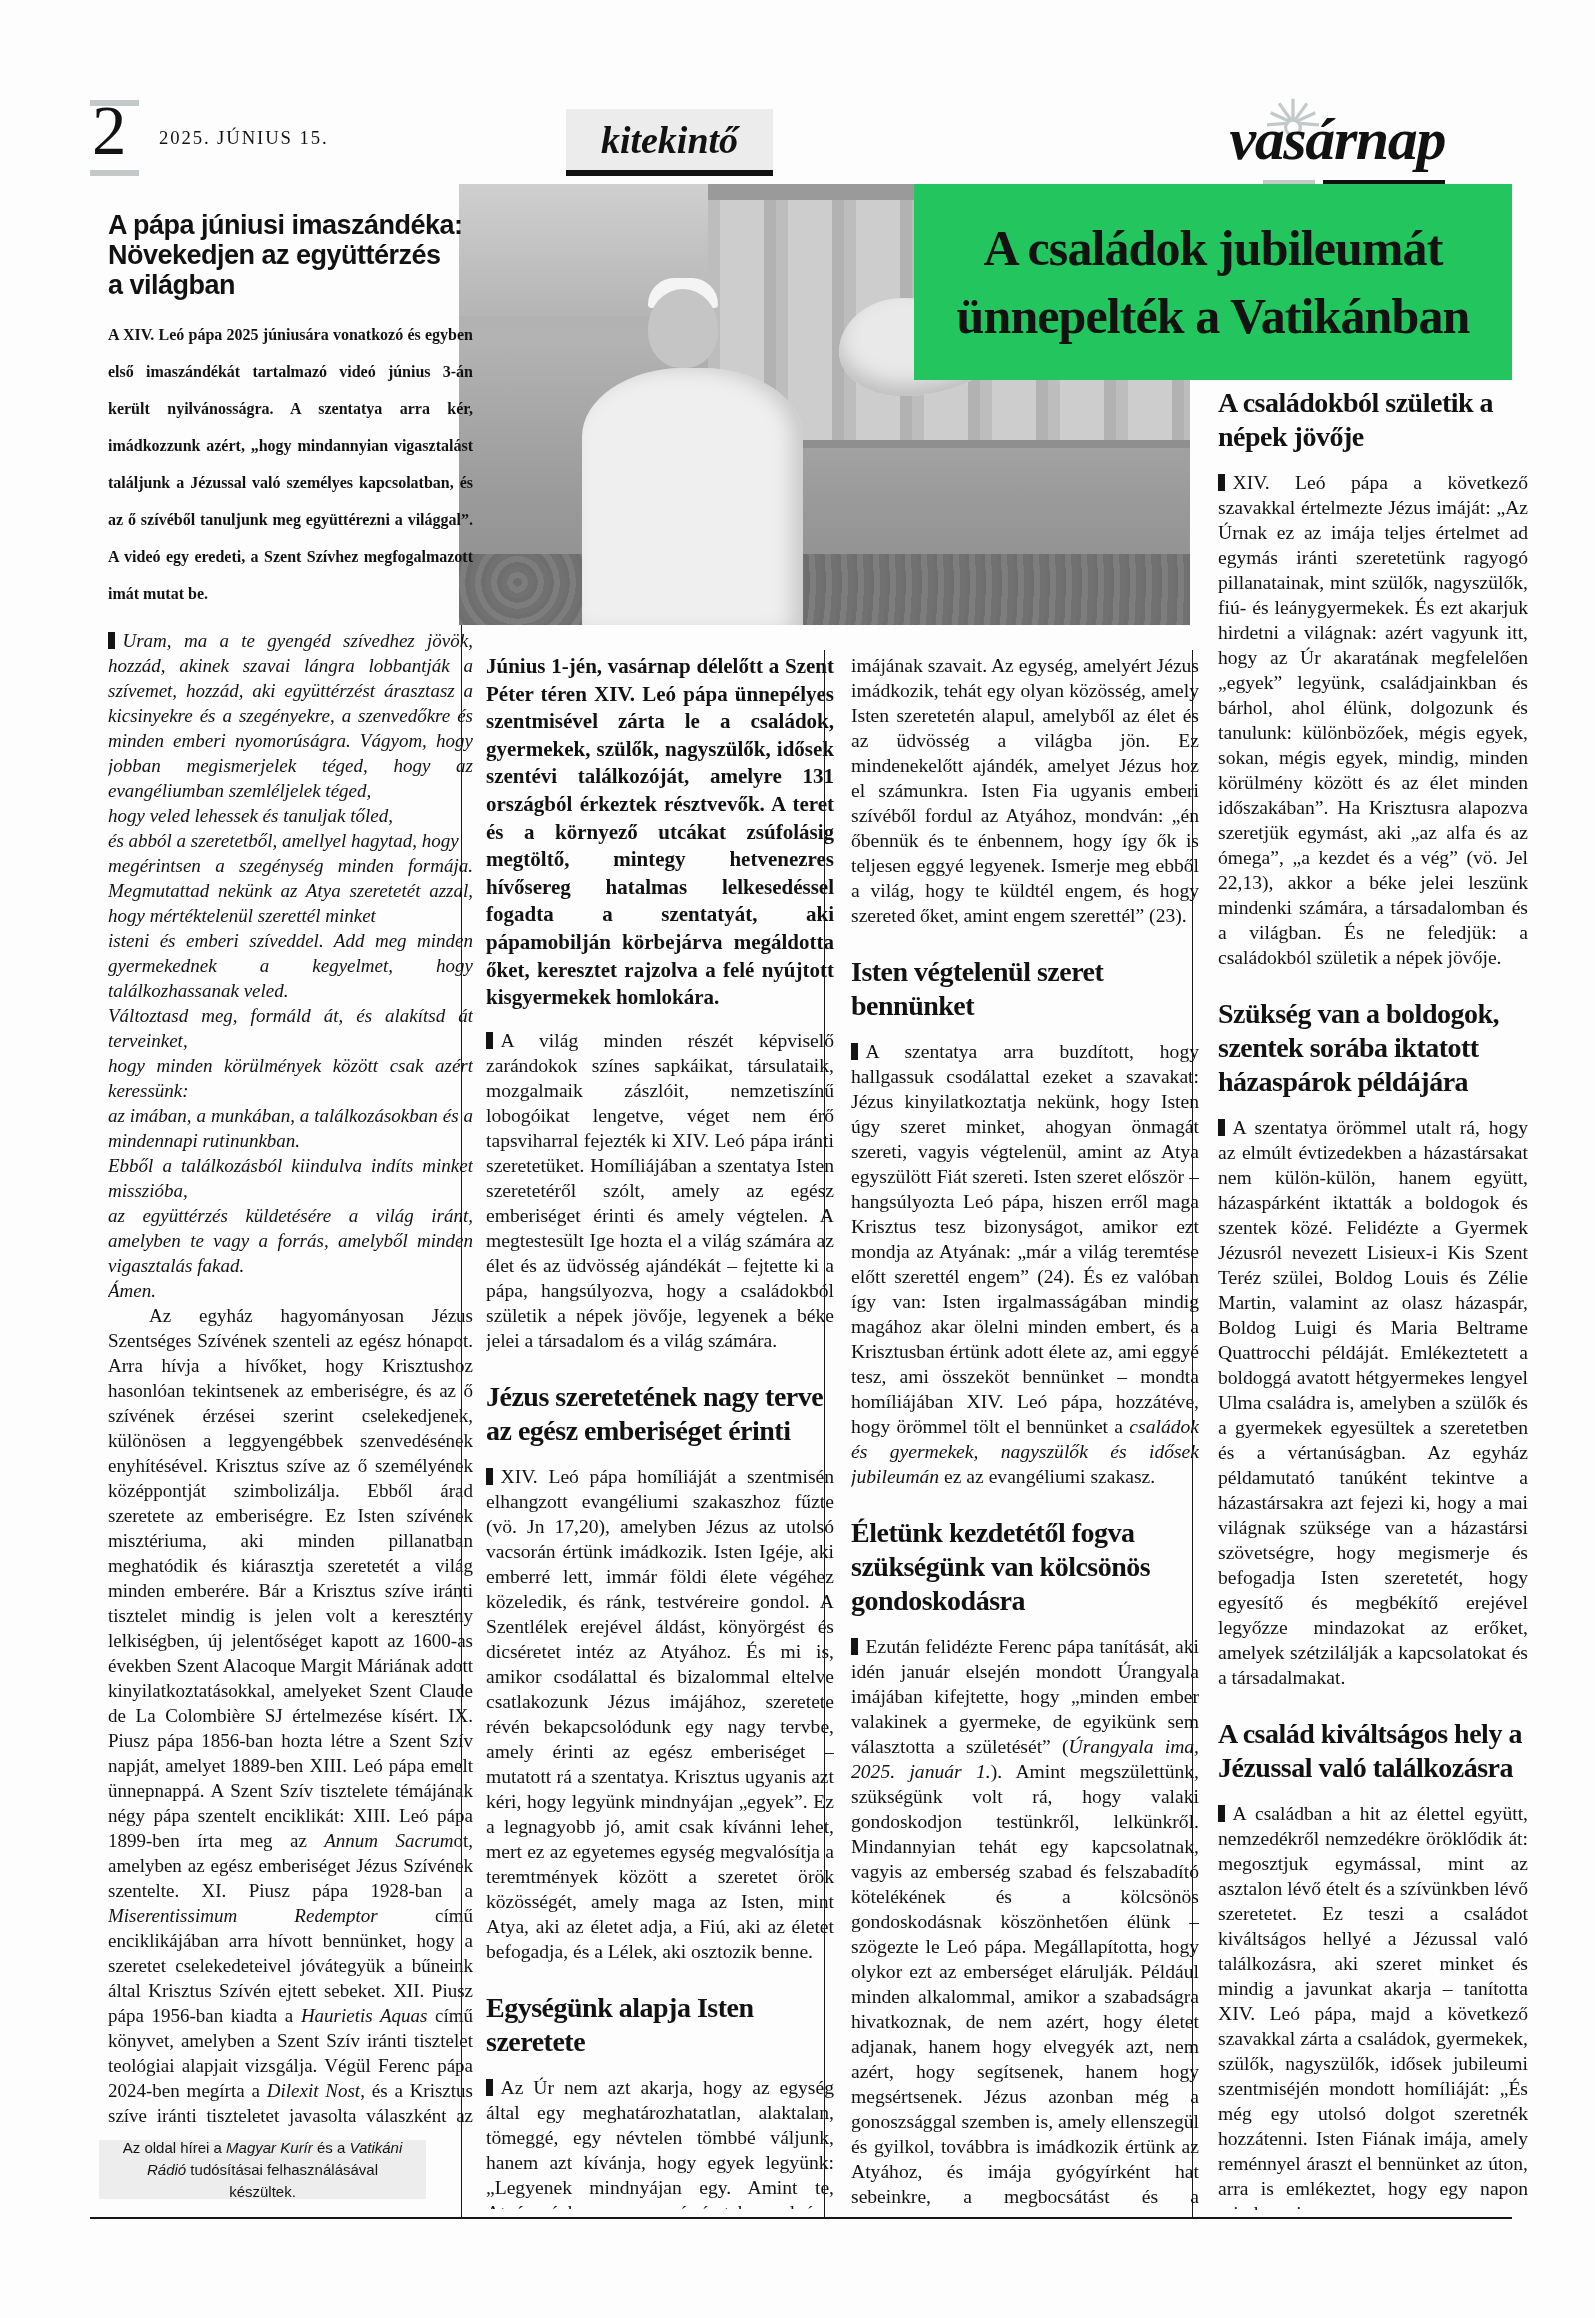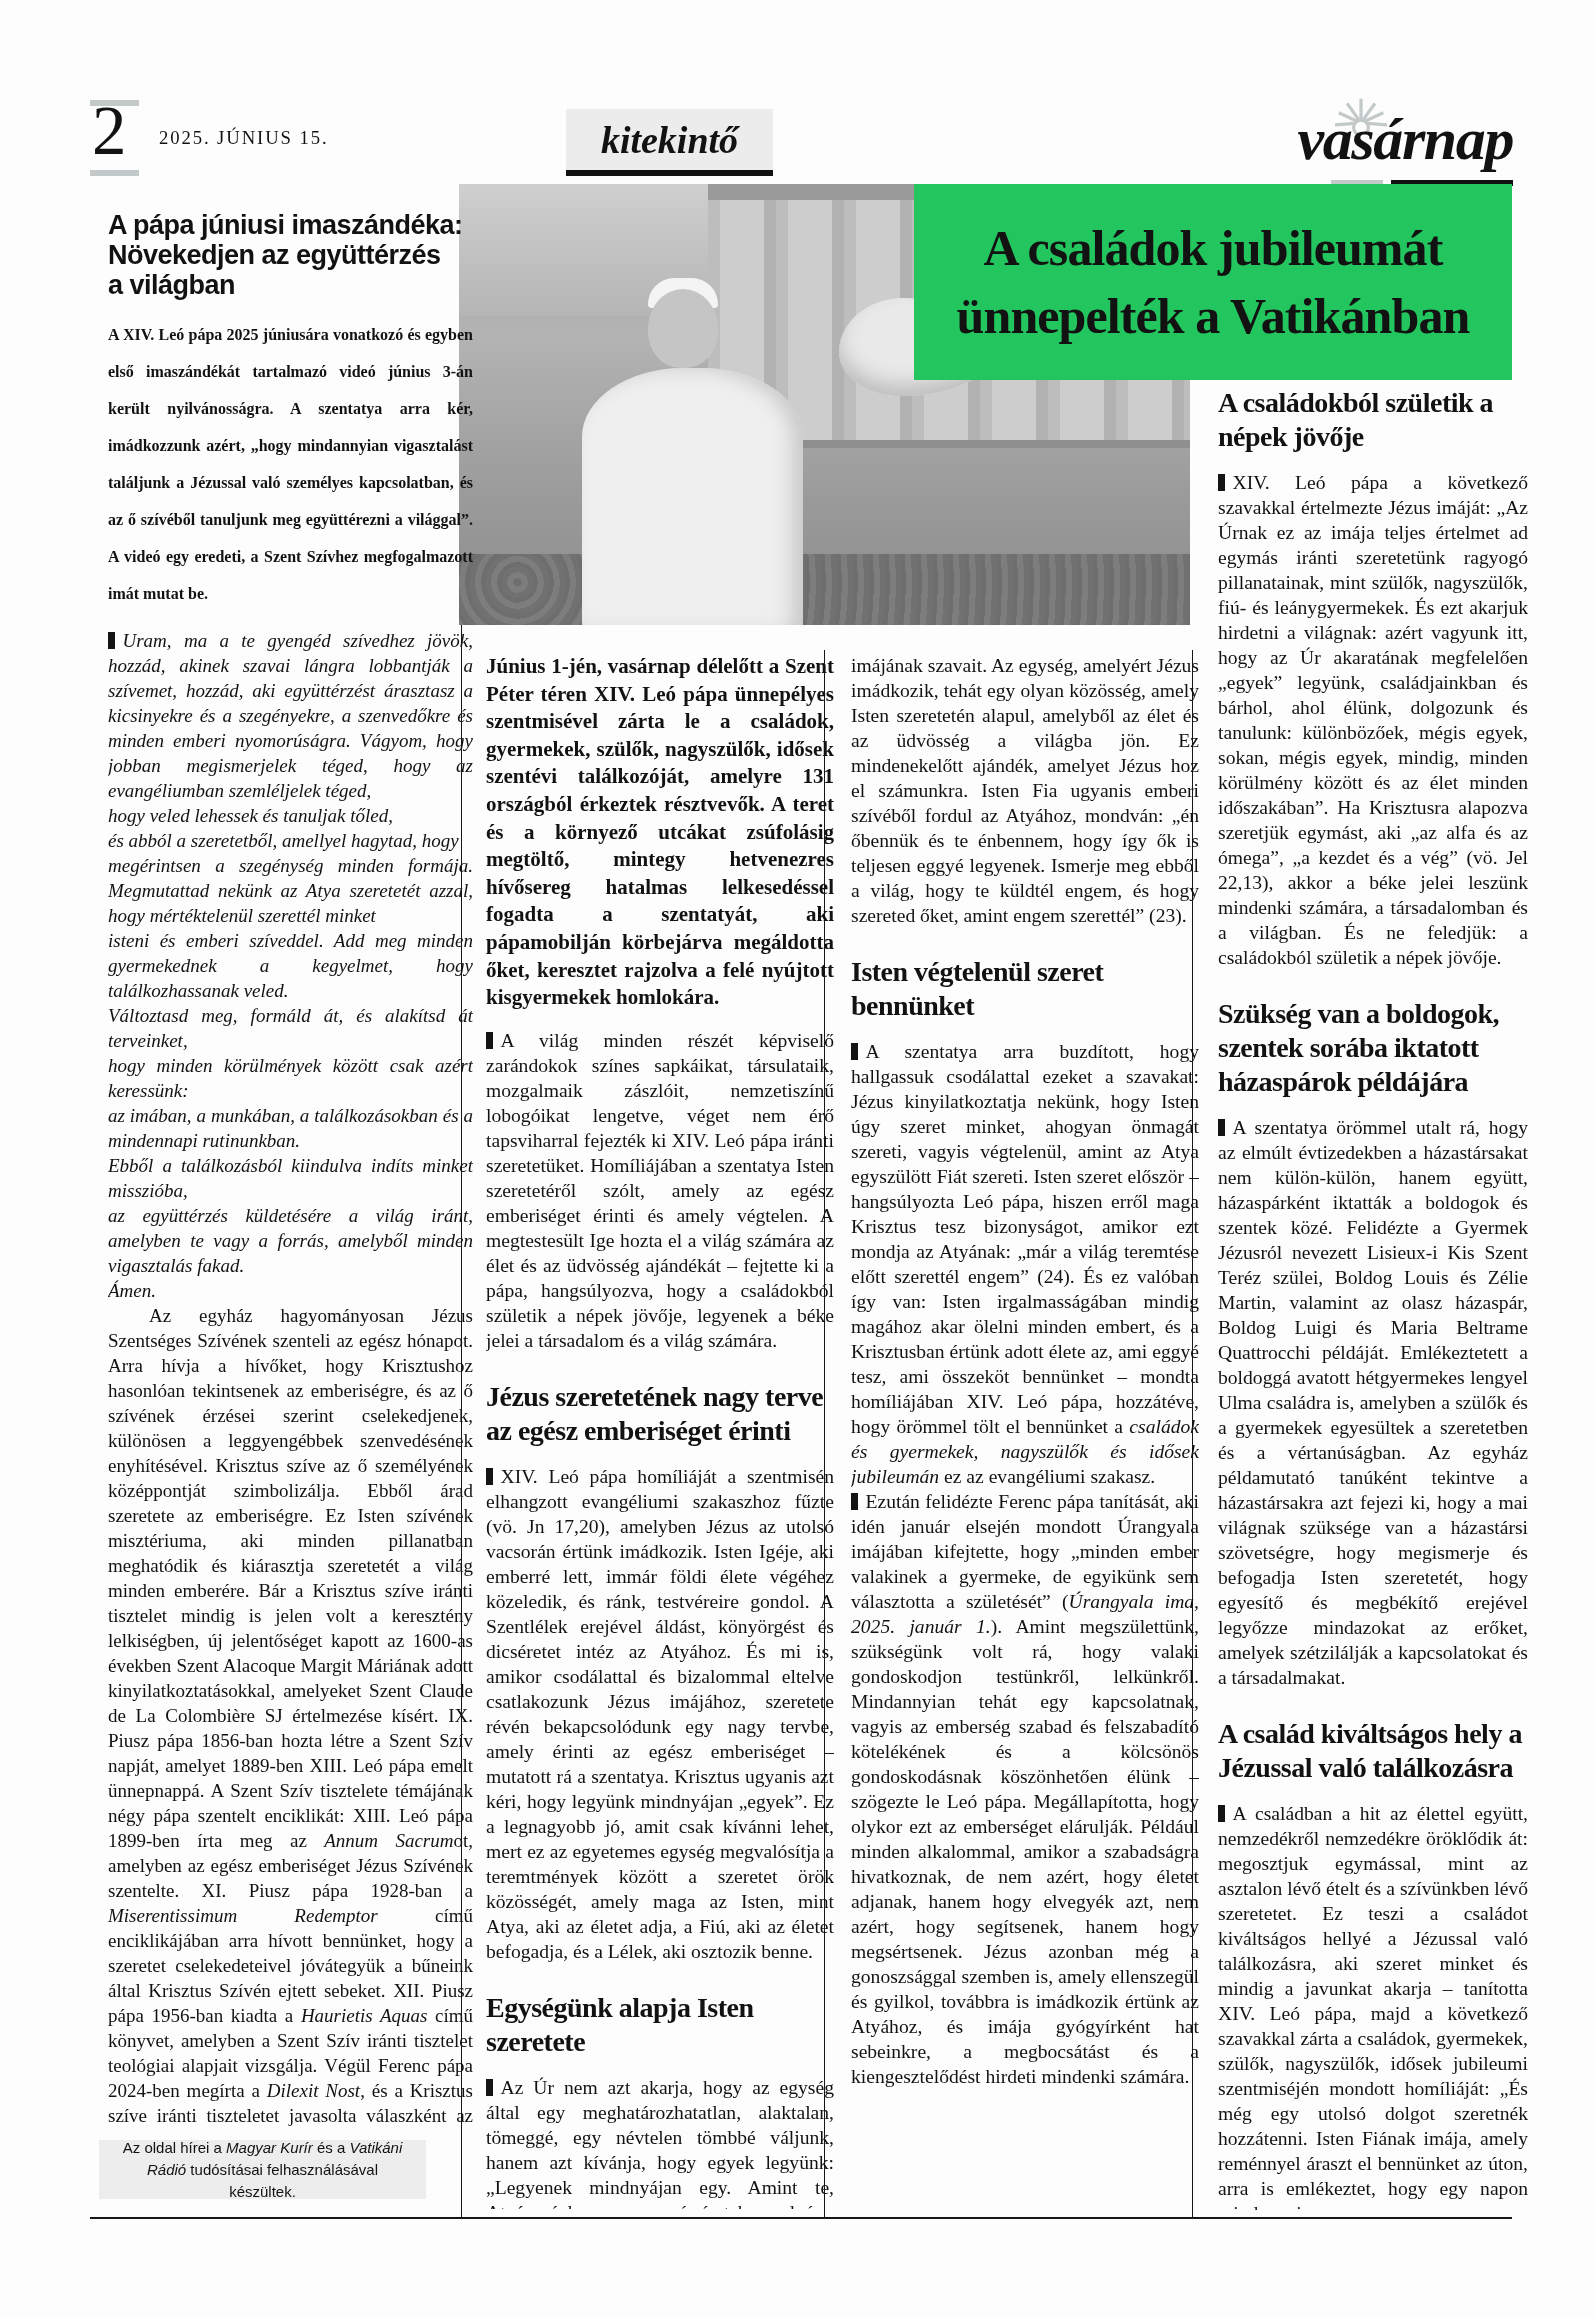--- a/index.html
+++ b/index.html
@@ -6,21 +6,21 @@
   #page{position:relative;width:1595px;height:2319px;background:#fdfdfd;color:#121212;
         font-family:"Liberation Serif","DejaVu Serif",serif;overflow:hidden;}
   .abs{position:absolute;}
   
   .graybar{background:#c3c8c8;height:5.6px;width:49px;}
   #pageno{left:92px;top:97px;font-size:69px;line-height:69px;font-weight:400;}
   #dateline{left:159px;top:127px;font-size:18.7px;letter-spacing:1.9px;}
   #sectionbox{left:566px;top:109px;width:207px;height:61px;background:#ececec;
       border-bottom:6px solid #111;display:flex;align-items:center;justify-content:center;}
   #sectionbox span{font-style:italic;font-weight:700;font-size:38px;}
-  #brand{left:1330px;top:96px;width:183px;height:82px;}
+  #brand{left:1262px;top:96px;width:183px;height:82px;}
   #brandword{position:absolute;right:0;top:13px;font-style:italic;font-weight:600;
       font-size:60px;line-height:60px;letter-spacing:-1.4px;}
   #sunburst{position:absolute;left:2.8px;top:0;}
   #brand-underline-black{position:absolute;left:61px;bottom:-7.5px;width:122px;height:5.6px;background:#111;}
   #brand-underline-gray{position:absolute;left:0.9px;bottom:-7.5px;width:52px;height:5.6px;background:#c3c8c8;}
   
   .vrule{width:1.4px;background:#161616;}
   #bottomrule{left:90px;top:2217px;width:1422px;height:1.9px;background:#161616;}
   
   #photo{left:459px;top:184px;width:731px;height:441px;overflow:hidden;
@@ -164,20 +164,21 @@
         <div class="blk para"><span class="mk"></span><span>XIV. Leó pápa homíliáját a szentmisén elhangzott evangéliumi szakaszhoz fűzte (vö. Jn 17,20), amelyben Jézus az utolsó vacsorán értünk imádkozik. Isten Igéje, aki emberré lett, immár földi élete végéhez közeledik, és ránk, testvéreire gondol. A Szentlélek erejével áldást, könyörgést és dicséretet intéz az Atyához. És mi is, amikor csodálattal és bizalommal eltelve csatlakozunk Jézus imájához, szeretete révén bekapcsolódunk egy nagy tervbe, amely érinti az egész emberiséget – mutatott rá a szentatya. Krisztus ugyanis azt kéri, hogy legyünk mindnyájan „egyek”. Ez a legnagyobb jó, amit csak kívánni lehet, mert ez az egyetemes egység megvalósítja a teremtmények között a szeretet örök közösségét, amely maga az Isten, mint Atya, aki az életet adja, a Fiú, aki az életet befogadja, és a Lélek, aki osztozik benne.</span></div>
         <div class="blk subhead"><span>Egységünk alapja Isten szeretete</span></div>
         <div class="blk para"><span class="mk"></span><span>Az Úr nem azt akarja, hogy az egység által egy meghatározhatatlan, alaktalan, tömeggé, egy névtelen tömbbé váljunk, hanem azt kívánja, hogy egyek legyünk: „Legyenek mindnyájan egy. Amint te, Atyám, énbennem vagy és én tebenned, úgy legyenek ők is mibennünk egyek” (21.) – idézte Leó pápa az evangéliumi szakaszból Jézus</span></div>
       </div>
   </div>
   <div class="col" id="col3">
     <div>
         <div class="blk para"><span>imájának szavait. Az egység, amelyért Jézus imádkozik, tehát egy olyan közösség, amely Isten szeretetén alapul, amelyből az élet és az üdvösség a világba jön. Ez mindenekelőtt ajándék, amelyet Jézus hoz el számunkra. Isten Fia ugyanis emberi szívéből fordul az Atyához, mondván: „én őbennük és te énbennem, hogy így ők is teljesen eggyé legyenek. Ismerje meg ebből a világ, hogy te küldtél engem, és hogy szereted őket, amint engem szerettél” (23).</span></div>
         <div class="blk subhead"><span>Isten végtelenül szeret bennünket</span></div>
         <div class="blk para"><span class="mk"></span><span>A szentatya arra buzdított, hogy hallgassuk csodálattal ezeket a szavakat: Jézus kinyilatkoztatja nekünk, hogy Isten úgy szeret minket, ahogyan önmagát szereti, vagyis végtelenül, amint az Atya egyszülött Fiát szereti. Isten szeret először – hangsúlyozta Leó pápa, hiszen erről maga Krisztus tesz bizonyságot, amikor ezt mondja az Atyának: „már a világ teremtése előtt szerettél engem” (24). És ez valóban így van: Isten irgalmasságában mindig magához akar ölelni minden embert, és a Krisztusban értünk adott élete az, ami eggyé tesz, ami összeköt bennünket – mondta homíliájában XIV. Leó pápa, hozzátéve, hogy örömmel tölt el bennünket a </span><span class="it">családok és gyermekek, nagyszülők és idősek jubileumán</span><span> ez az evangéliumi szakasz.</span></div>
+        <div class="blk subhead"><span>Életünk kezdetétől fogva szükségünk van kölcsönös gondoskodásra</span></div>
         <div class="blk para"><span class="mk"></span><span>Ezután felidézte Ferenc pápa tanítását, aki idén január elsején mondott Úrangyala imájában kifejtette, hogy „minden ember valakinek a gyermeke, de egyikünk sem választotta a születését” (</span><span class="it">Úrangyala ima, 2025. január 1.</span><span>). Amint megszülettünk, szükségünk volt rá, hogy valaki gondoskodjon testünkről, lelkünkről. Mindannyian tehát egy kapcsolatnak, vagyis az emberség szabad és felszabadító kötelékének és a kölcsönös gondoskodásnak köszönhetően élünk – szögezte le Leó pápa. Megállapította, hogy olykor ezt az emberséget elárulják. Például minden alkalommal, amikor a szabadságra hivatkoznak, de nem azért, hogy életet adjanak, hanem hogy elvegyék azt, nem azért, hogy segítsenek, hanem hogy megsértsenek. Jézus azonban még a gonoszsággal szemben is, amely ellenszegül és gyilkol, továbbra is imádkozik értünk az Atyához, és imája gyógyírként hat sebeinkre, a megbocsátást és a kiengesztelődést hirdeti mindenki számára.</span></div>
       </div>
   </div>
   <div class="col" id="col4">
     <div>
         <div class="blk subhead"><span>A családokból születik a népek jövője</span></div>
         <div class="blk para"><span class="mk"></span><span>XIV. Leó pápa a következő szavakkal értelmezte Jézus imáját: „Az Úrnak ez az imája teljes értelmet ad egymás iránti szeretetünk ragyogó pillanatainak, mint szülők, nagyszülők, fiú- és leánygyermekek. És ezt akarjuk hirdetni a világnak: azért vagyunk itt, hogy az Úr akaratának megfelelően „egyek” legyünk, családjainkban és bárhol, ahol élünk, dolgozunk és tanulunk: különbözőek, mégis egyek, sokan, mégis egyek, mindig, minden körülmény között és az élet minden időszakában”. Ha Krisztusra alapozva szeretjük egymást, aki „az alfa és az ómega”, „a kezdet és a vég” (vö. Jel 22,13), akkor a béke jelei leszünk mindenki számára, a társadalomban és a világban. És ne feledjük: a családokból születik a népek jövője.</span></div>
         <div class="blk subhead"><span>Szükség van a boldogok, szentek sorába iktatott házaspárok példájára</span></div>
         <div class="blk para"><span class="mk"></span><span>A szentatya örömmel utalt rá, hogy az elmúlt évtizedekben a házastársakat nem külön-külön, hanem együtt, házaspárként iktatták a boldogok és szentek közé. Felidézte a Gyermek Jézusról nevezett Lisieux-i Kis Szent Teréz szülei, Boldog Louis és Zélie Martin, valamint az olasz házaspár, Boldog Luigi és Maria Beltrame Quattrocchi példáját. Emlékeztetett a boldoggá avatott hétgyermekes lengyel Ulma családra is, amelyben a szülők és a gyermekek egyesültek a szeretetben és a vértanúságban. Az egyház példamutató tanúként tekintve a házastársakra azt fejezi ki, hogy a mai világnak szüksége van a házastársi szövetségre, hogy megismerje és befogadja Isten szeretetét, hogy egyesítő és megbékítő erejével legyőzze mindazokat az erőket, amelyek szétzilálják a kapcsolatokat és a társadalmakat.</span></div>
         <div class="blk subhead"><span>A család kiváltságos hely a Jézussal való találkozásra</span></div>

